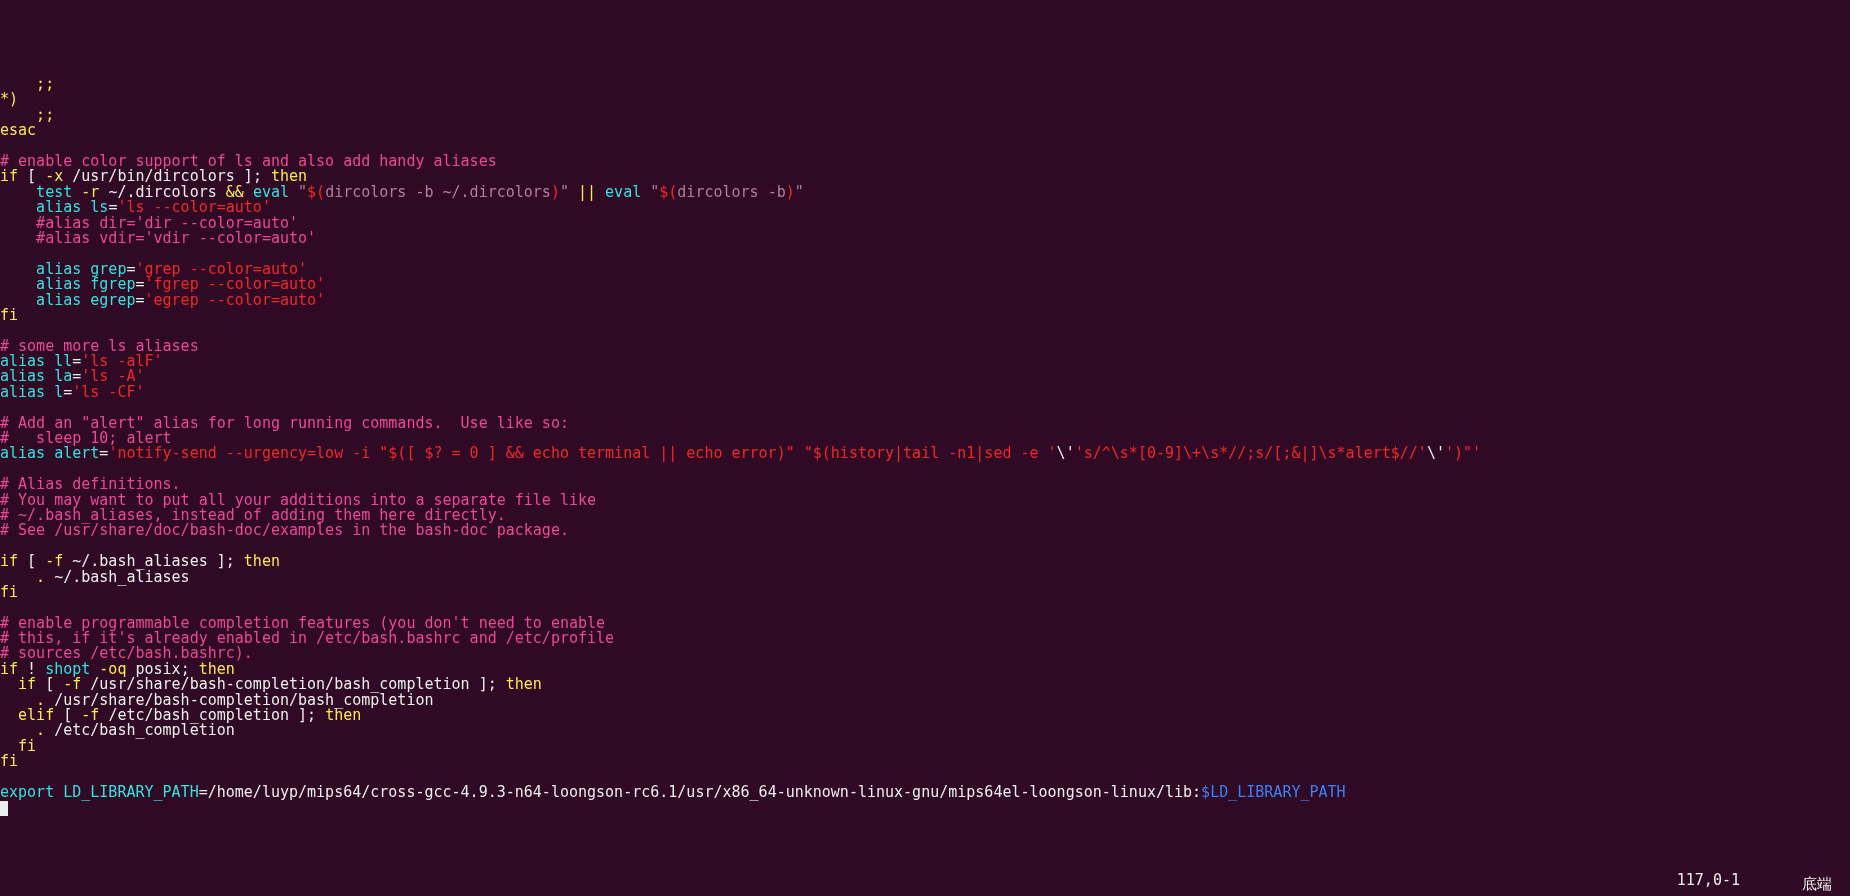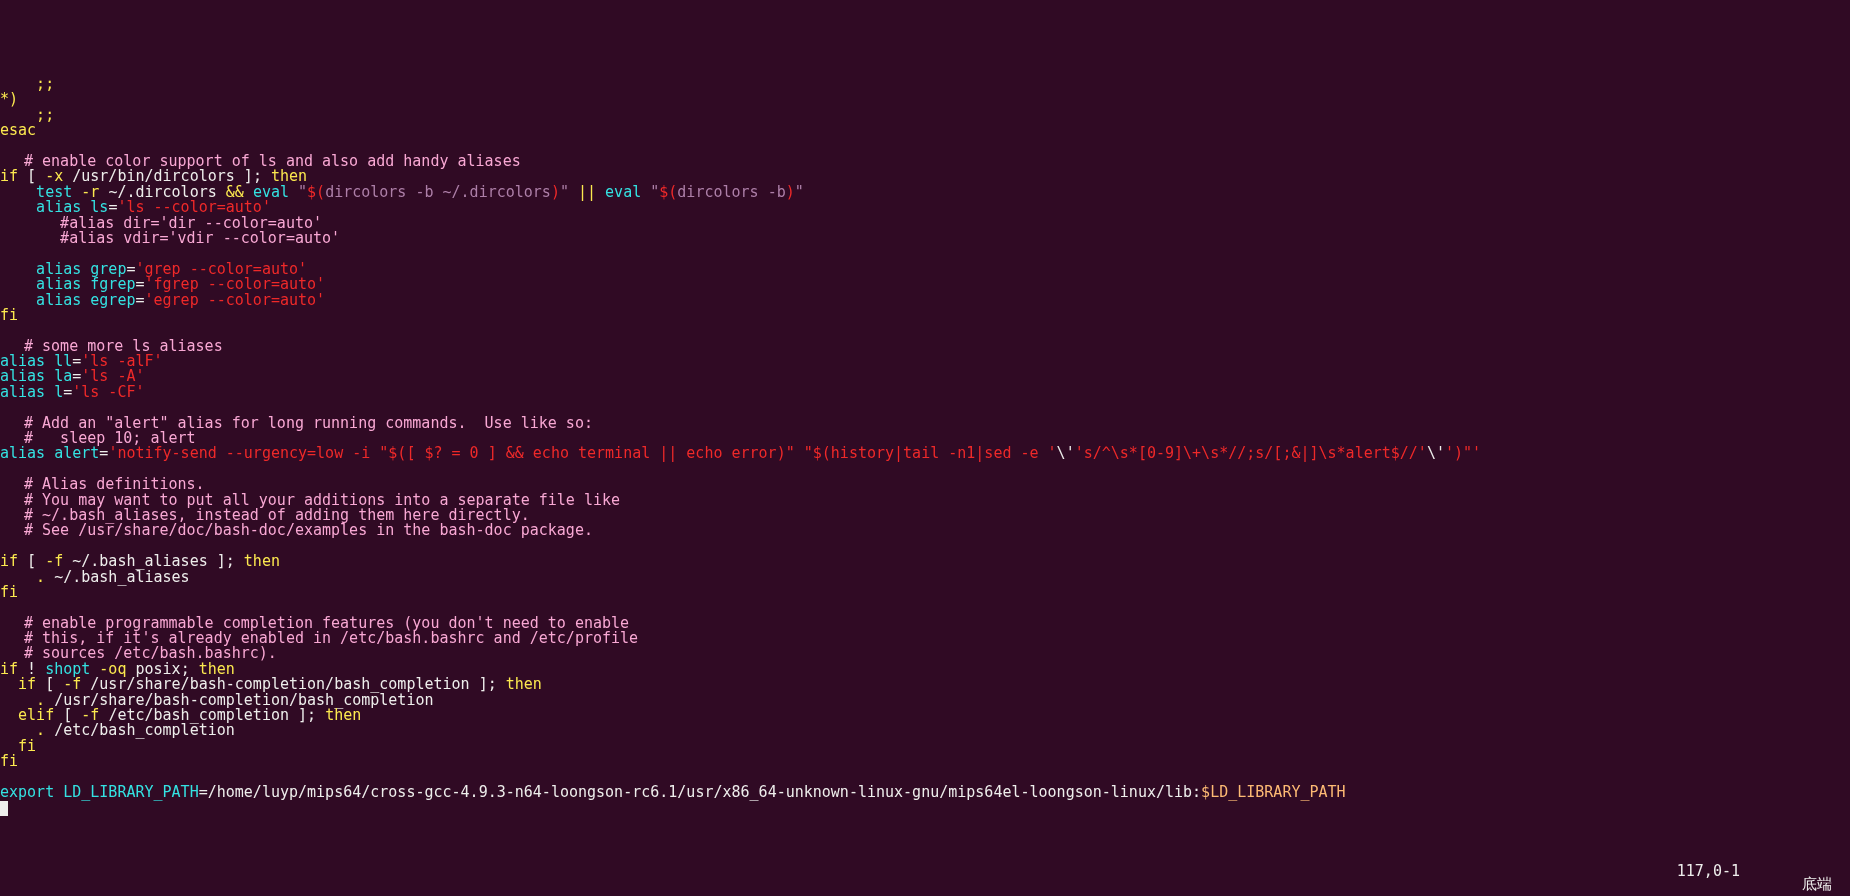--- a/index.html
+++ b/index.html
@@ -12,27 +12,27 @@
     font-size: 15px;
     line-height: 15.4px;
     color: #d3d7cf;
     overflow: hidden;
     white-space: pre;
   }
   .editor {
     padding: 0;
   }
   .ln { display: block; height: 15.4px; }
-  .c-cmt   { color: #f9a8d4; margin-left: 24px; } 
+  .c-cmt   { color: #ec4899; } 
   .c-kw    { color: #FCE94F; } 
   .c-cmd   { color: #34E2E2; } 
   .c-str   { color: #AD7FA8; } 
   .c-red   { color: #EF2929; }
   .c-white { color: #EEEEEC; }
-  .c-grey  { color: #fdba74; }
+  .c-grey  { color: #3b82f6; }
 
   .cursor {
     display: inline-block;
     width: 8px;
     height: 15px;
     background: #EEEEEC;
     vertical-align: text-bottom;
   }
 
   .statusbar {
@@ -40,21 +40,21 @@
     bottom: 0;
     right: 0;
     height: 18px;
     width: 100%;
     color: #EEEEEC;
     background: #300A24;
   }
   .status-pos {
     position: absolute;
     right: 110px;
-    bottom: 17px;
+    bottom: 8px;
   }
   .status-end {
     position: absolute;
     right: 18px;
     bottom: 4px;
   }
 </style>
 </head>
 <body>
 

